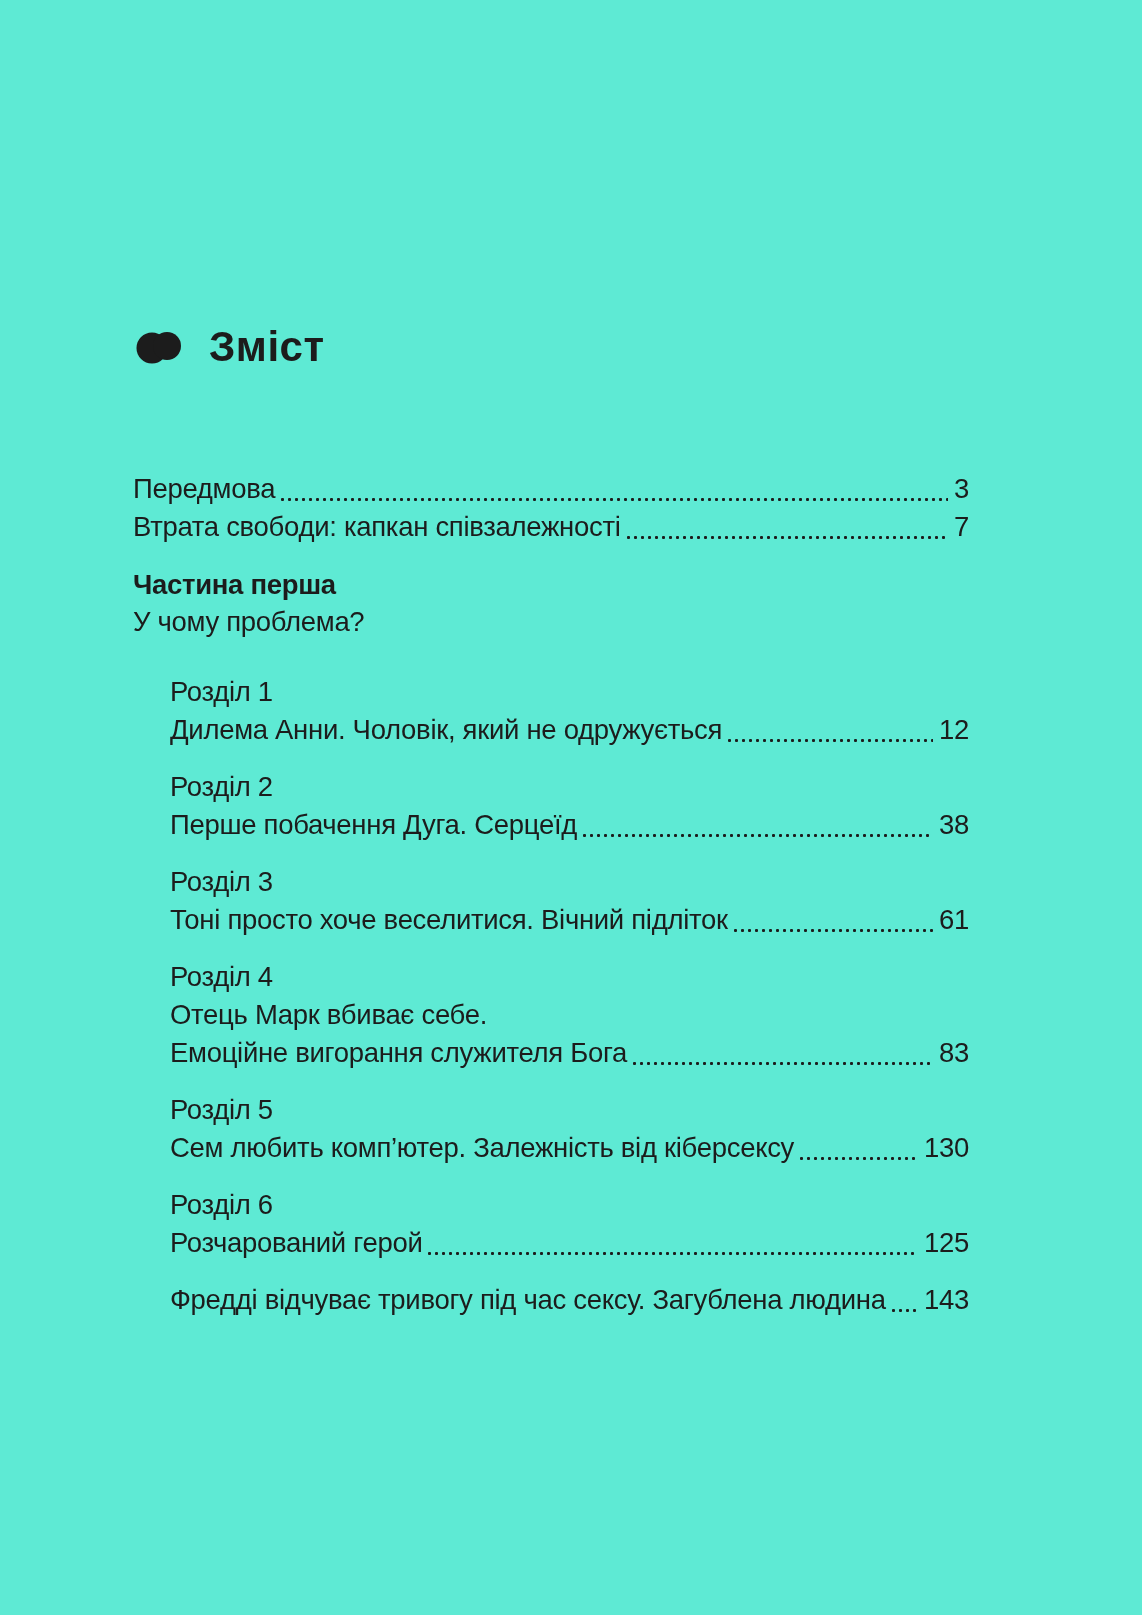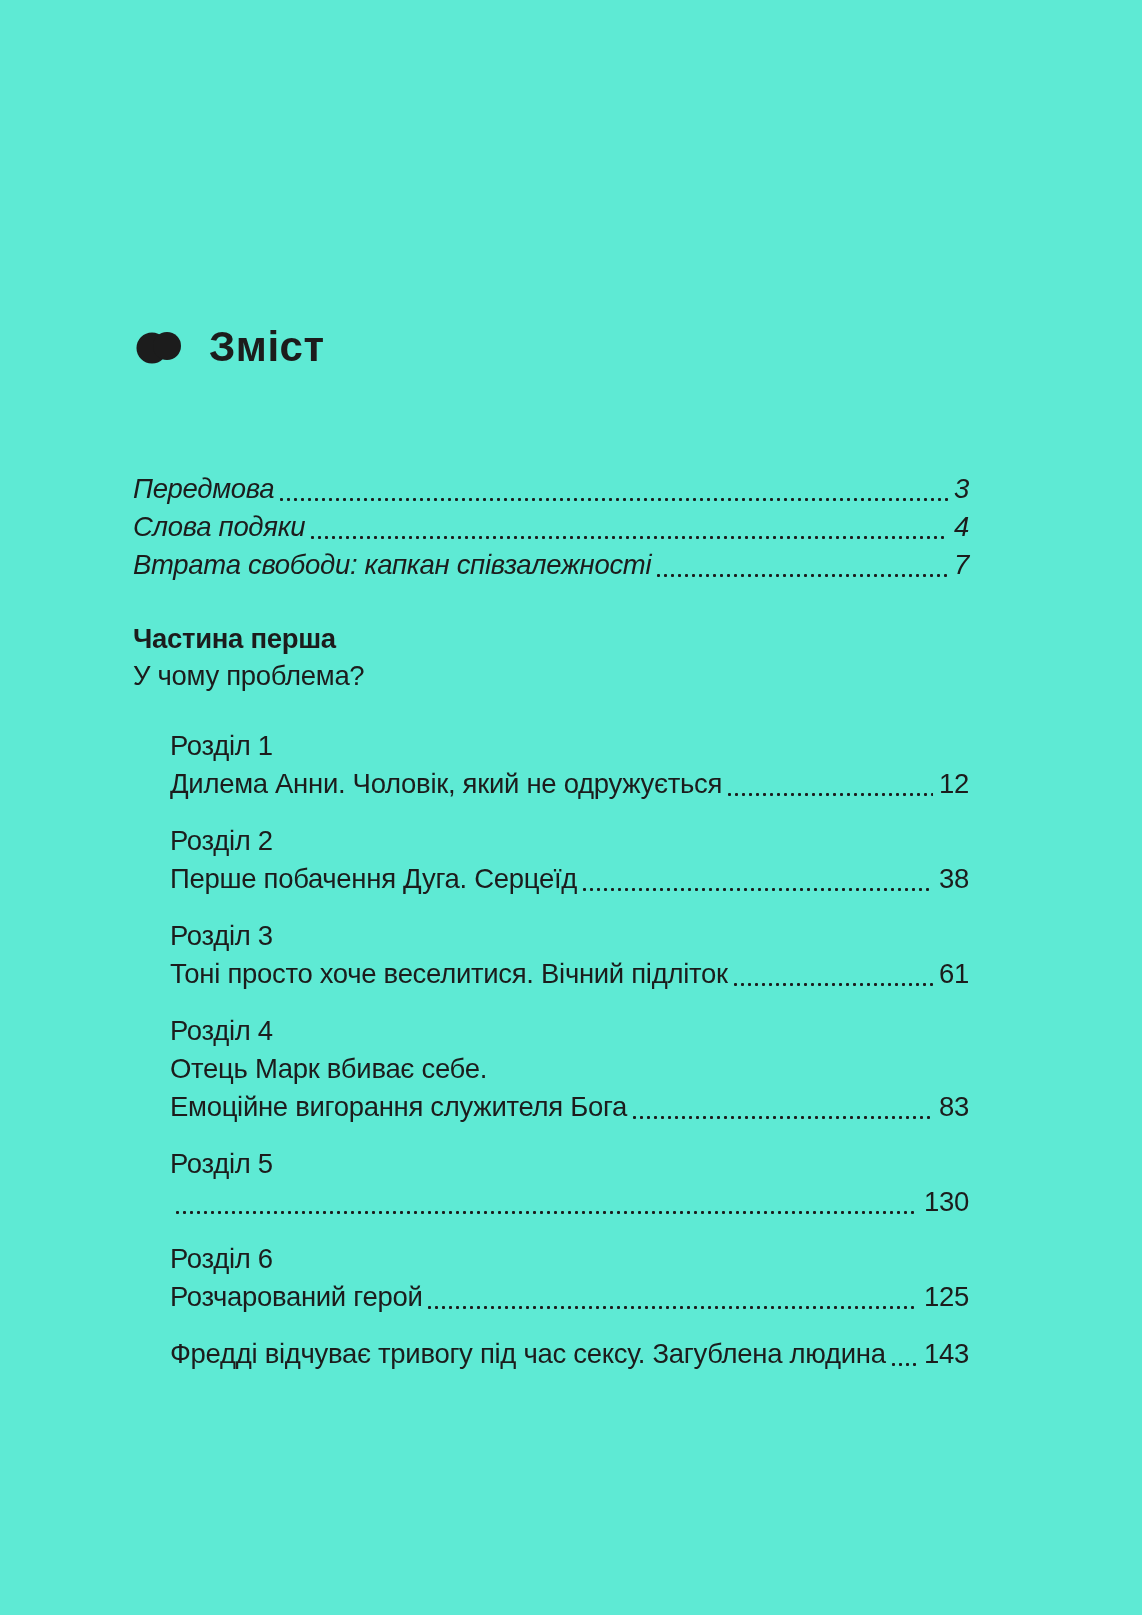--- a/index.html
+++ b/index.html
@@ -27,41 +27,41 @@
   }
   .marker { display: inline-flex; margin-left: 3px; }
   h1.page-title {
     margin: 0;
     font-size: 42px;
     font-weight: 700;
     letter-spacing: 0.5px;
     line-height: 46px;
   }
   .toc-body { font-size: 27.5px; letter-spacing: -0.3px; }
-  .front-matter { margin-top: 100px; font-style: italic; }
+  .front-matter { margin-top: 100px; }
   .toc-row {
     display: flex;
     align-items: baseline;
     line-height: 38px;
     white-space: nowrap;
   }
   .entry-label { flex: 0 0 auto; }
   .leader {
     flex: 1 1 30px;
     min-width: 24px;
     align-self: flex-end;
     height: 3px;
     margin: 0 6px 7px 4px;
     background-image: radial-gradient(circle, #1c1c1c 1.35px, transparent 1.6px);
     background-size: 7px 3px;
     background-repeat: repeat-x;
     background-position: left center;
   }
   .pagenum { flex: 0 0 auto; }
-  .part { margin-top: 36px; line-height: 37px; }
+  .part { margin-top: 20px; line-height: 37px; }
   .part-label { font-weight: 700; }
   .chapters { margin-left: 37px; }
   .chapter { margin-top: 19px; }
   .chapter.first { margin-top: 33px; }
   .ch-label { font-weight: 400; line-height: 38px; }
   .plain-line { line-height: 38px; }
 </style>
 </head>
 <body>
 
@@ -78,25 +78,20 @@
       <h1 class="page-title">Зміст</h1>
     </header>
 
     <div class="toc-body">
 
       <section class="front-matter">
         <div class="toc-row">
           <span class="entry-label">Передмова</span>
           <span class="leader"></span>
           <span class="pagenum">3</span>
-        </div>
-        <div class="toc-row">
-          <span class="entry-label">Слова подяки</span>
-          <span class="leader"></span>
-          <span class="pagenum">4</span>
         </div>
         <div class="toc-row">
           <span class="entry-label">Втрата свободи: капкан співзалежності</span>
           <span class="leader"></span>
           <span class="pagenum">7</span>
         </div>
       </section>
 
       <section class="part">
         <div class="part-label">Частина перша</div>
@@ -138,20 +133,21 @@
           <div class="toc-row">
             <span class="entry-label">Емоційне вигорання служителя Бога</span>
             <span class="leader"></span>
             <span class="pagenum">83</span>
           </div>
         </div>
 
         <div class="chapter">
           <div class="ch-label">Розділ 5</div>
           <div class="toc-row">
+            <span class="entry-label">Сем любить комп’ютер. Залежність від кіберсексу</span>
             <span class="leader"></span>
             <span class="pagenum">130</span>
           </div>
         </div>
 
         <div class="chapter">
           <div class="ch-label">Розділ 6</div>
           <div class="toc-row">
             <span class="entry-label">Розчарований герой</span>
             <span class="leader"></span>

